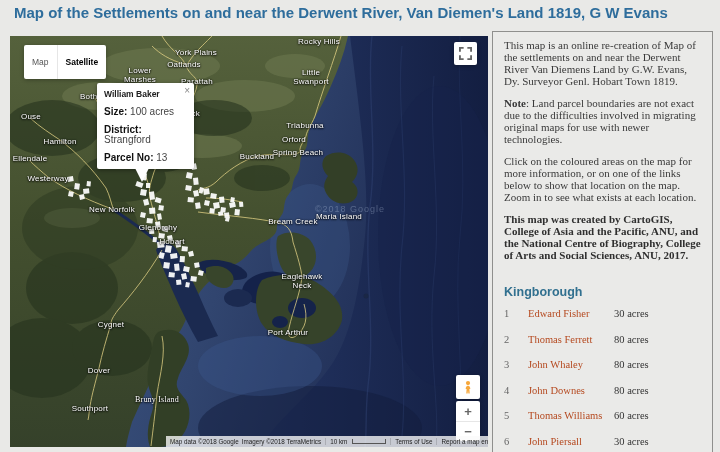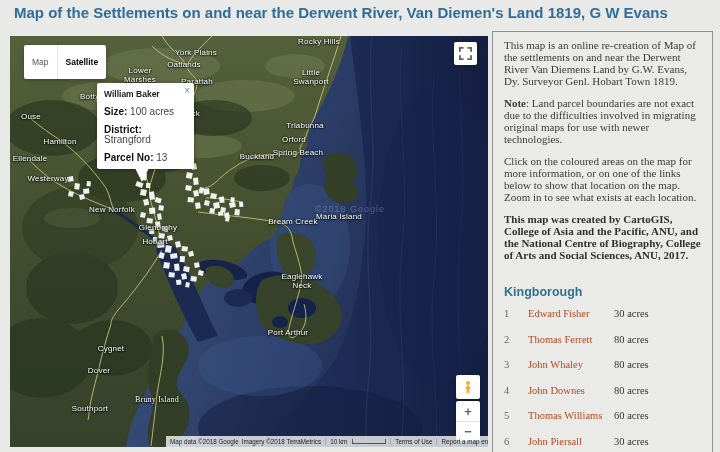--- a/index.html
+++ b/index.html
@@ -237,24 +237,24 @@
         <div class="map-label" style="left: 284px; top: 103px;">Orford</div>
         <div class="map-label" style="left: 50px; top: 105px;">Hamilton</div>
         <div class="map-label" style="left: 288px; top: 116px;">Spring Beach</div>
         <div class="map-label" style="left: 247px; top: 120px;">Buckland</div>
         <div class="map-label" style="left: 20px; top: 122px;">Ellendale</div>
         <div class="map-label" style="left: 329px; top: 132px; margin-top: 48px;">Maria Island</div>
         <div class="map-label" style="left: 38px; top: 142px;">Westerway</div>
         <div class="map-label" style="left: 102px; top: 173px;">New Norfolk</div>
         <div class="map-label" style="left: 276px; top: 185px; padding-left: 14px;">Bream Creek</div>
         <div class="map-label" style="left: 148px; top: 191px;">Glenorchy</div>
-        <div class="map-label" style="left: 140px; top: 205px; padding-left: 10px;">Hobart</div>
+        <div class="map-label" style="left: 162px; top: 205px;">Hobart</div>
         <div class="map-label" style="left: 292px; top: 245px;">Eaglehawk
 Neck</div>
-        <div class="map-label" style="left: 101px; top: 288px; margin-top: 24px;">Cygnet</div>
+        <div class="map-label" style="left: 101px; top: 288px;">Cygnet</div>
         <div class="map-label" style="left: 278px; top: 296px;">Port Arthur</div>
         <div class="map-label" style="left: 89px; top: 334px;">Dover</div>
         <div class="map-label" style="left: 147px; top: 363px; font-family: Liberation Serif, serif;">Bruny Island</div>
         <div class="map-label" style="left: 80px; top: 372px;">Southport</div>
       </div>
     <div class="watermark" style="left:340px;top:173px;">©2018 Google</div>
 
     <div class="gm-typectl">
       <div class="btn">Map</div>
       <div class="btn sel">Satellite</div>

